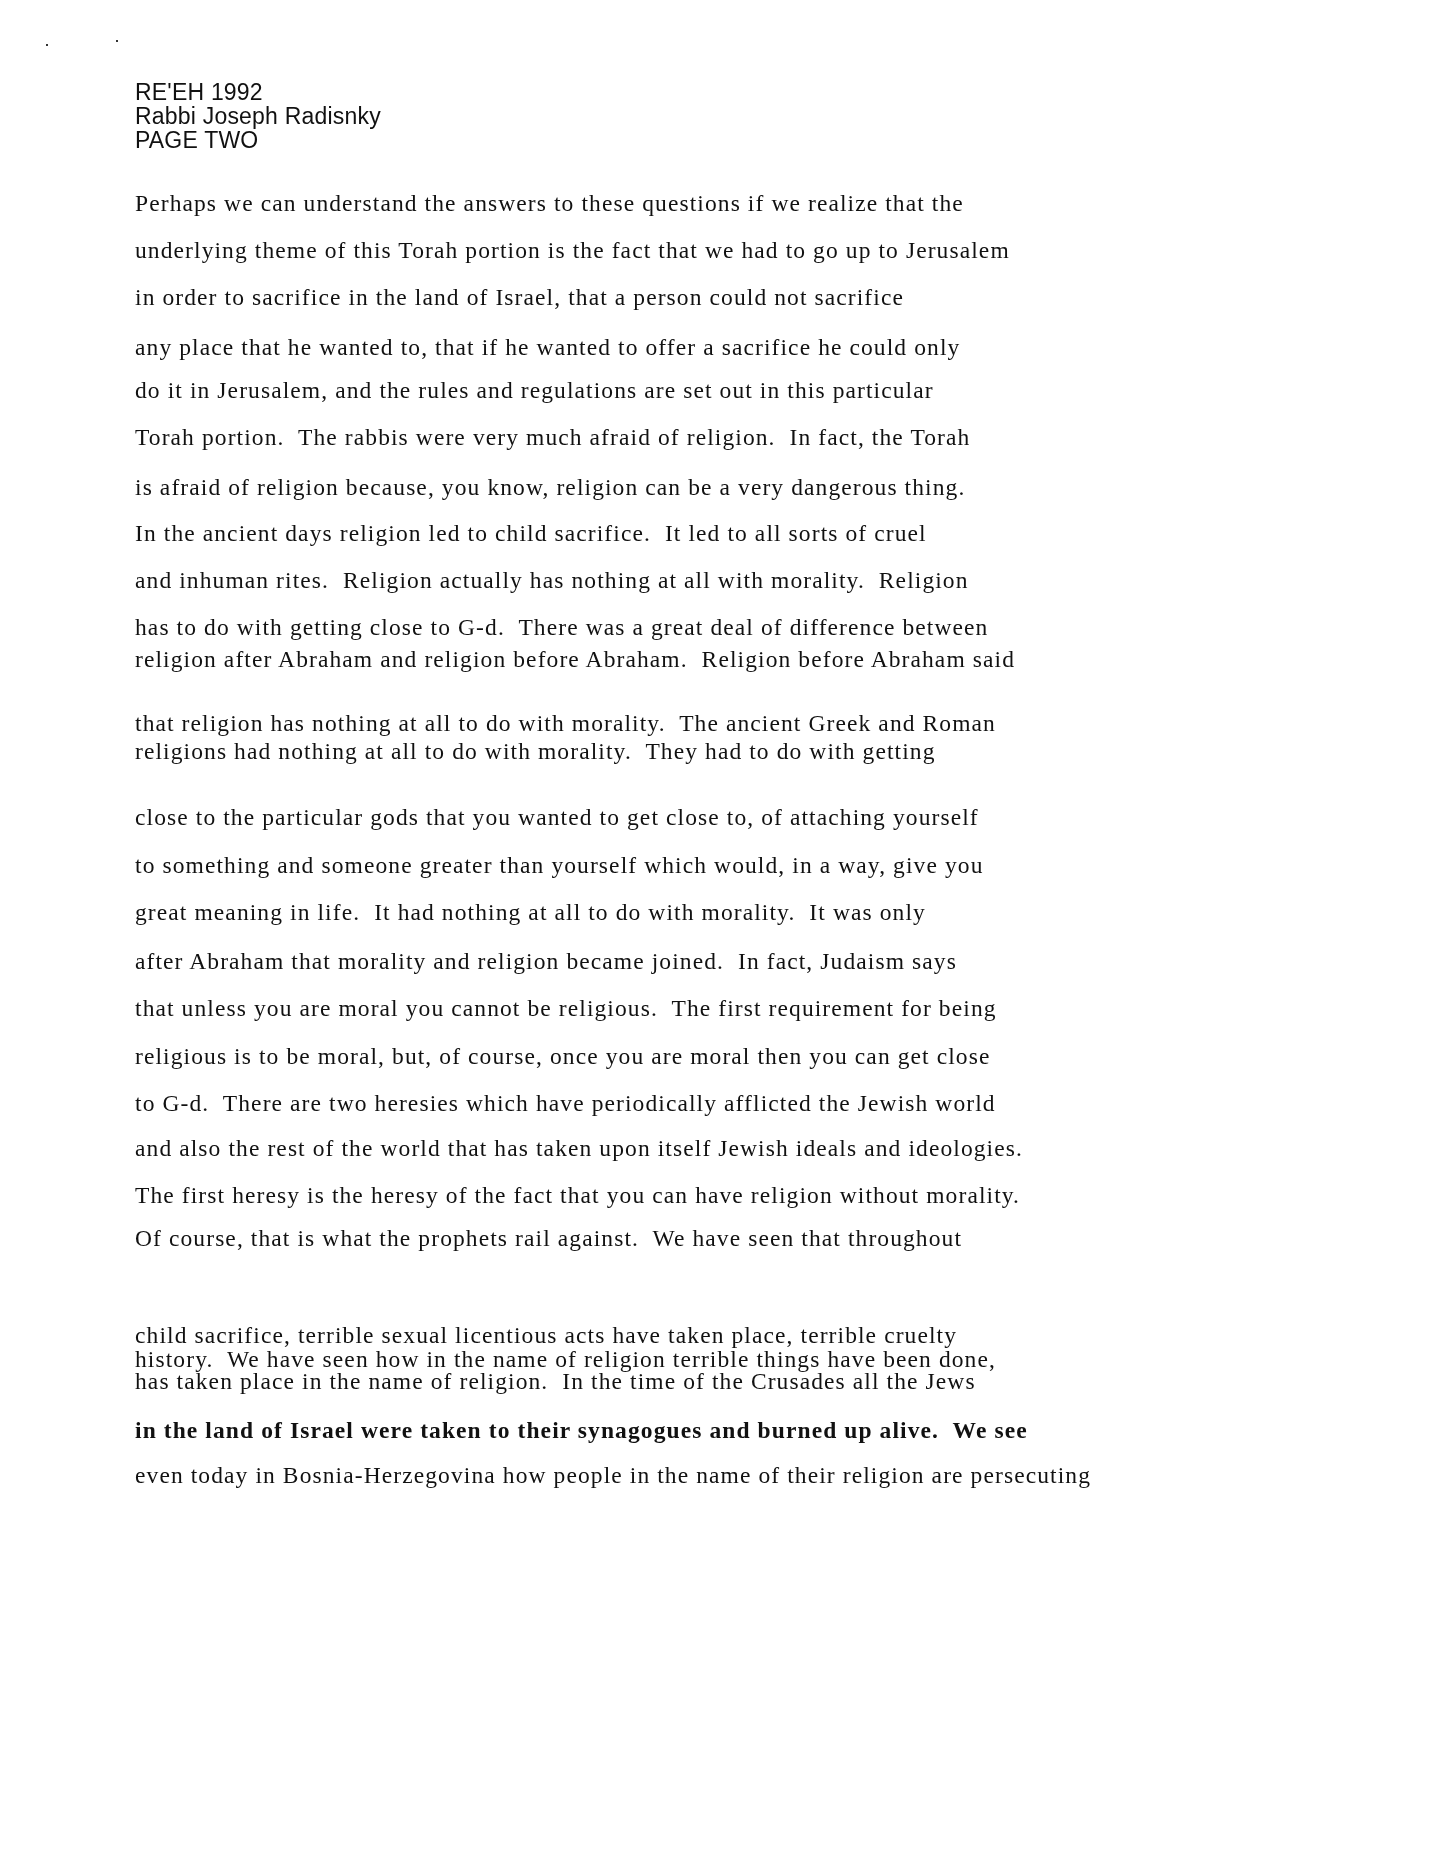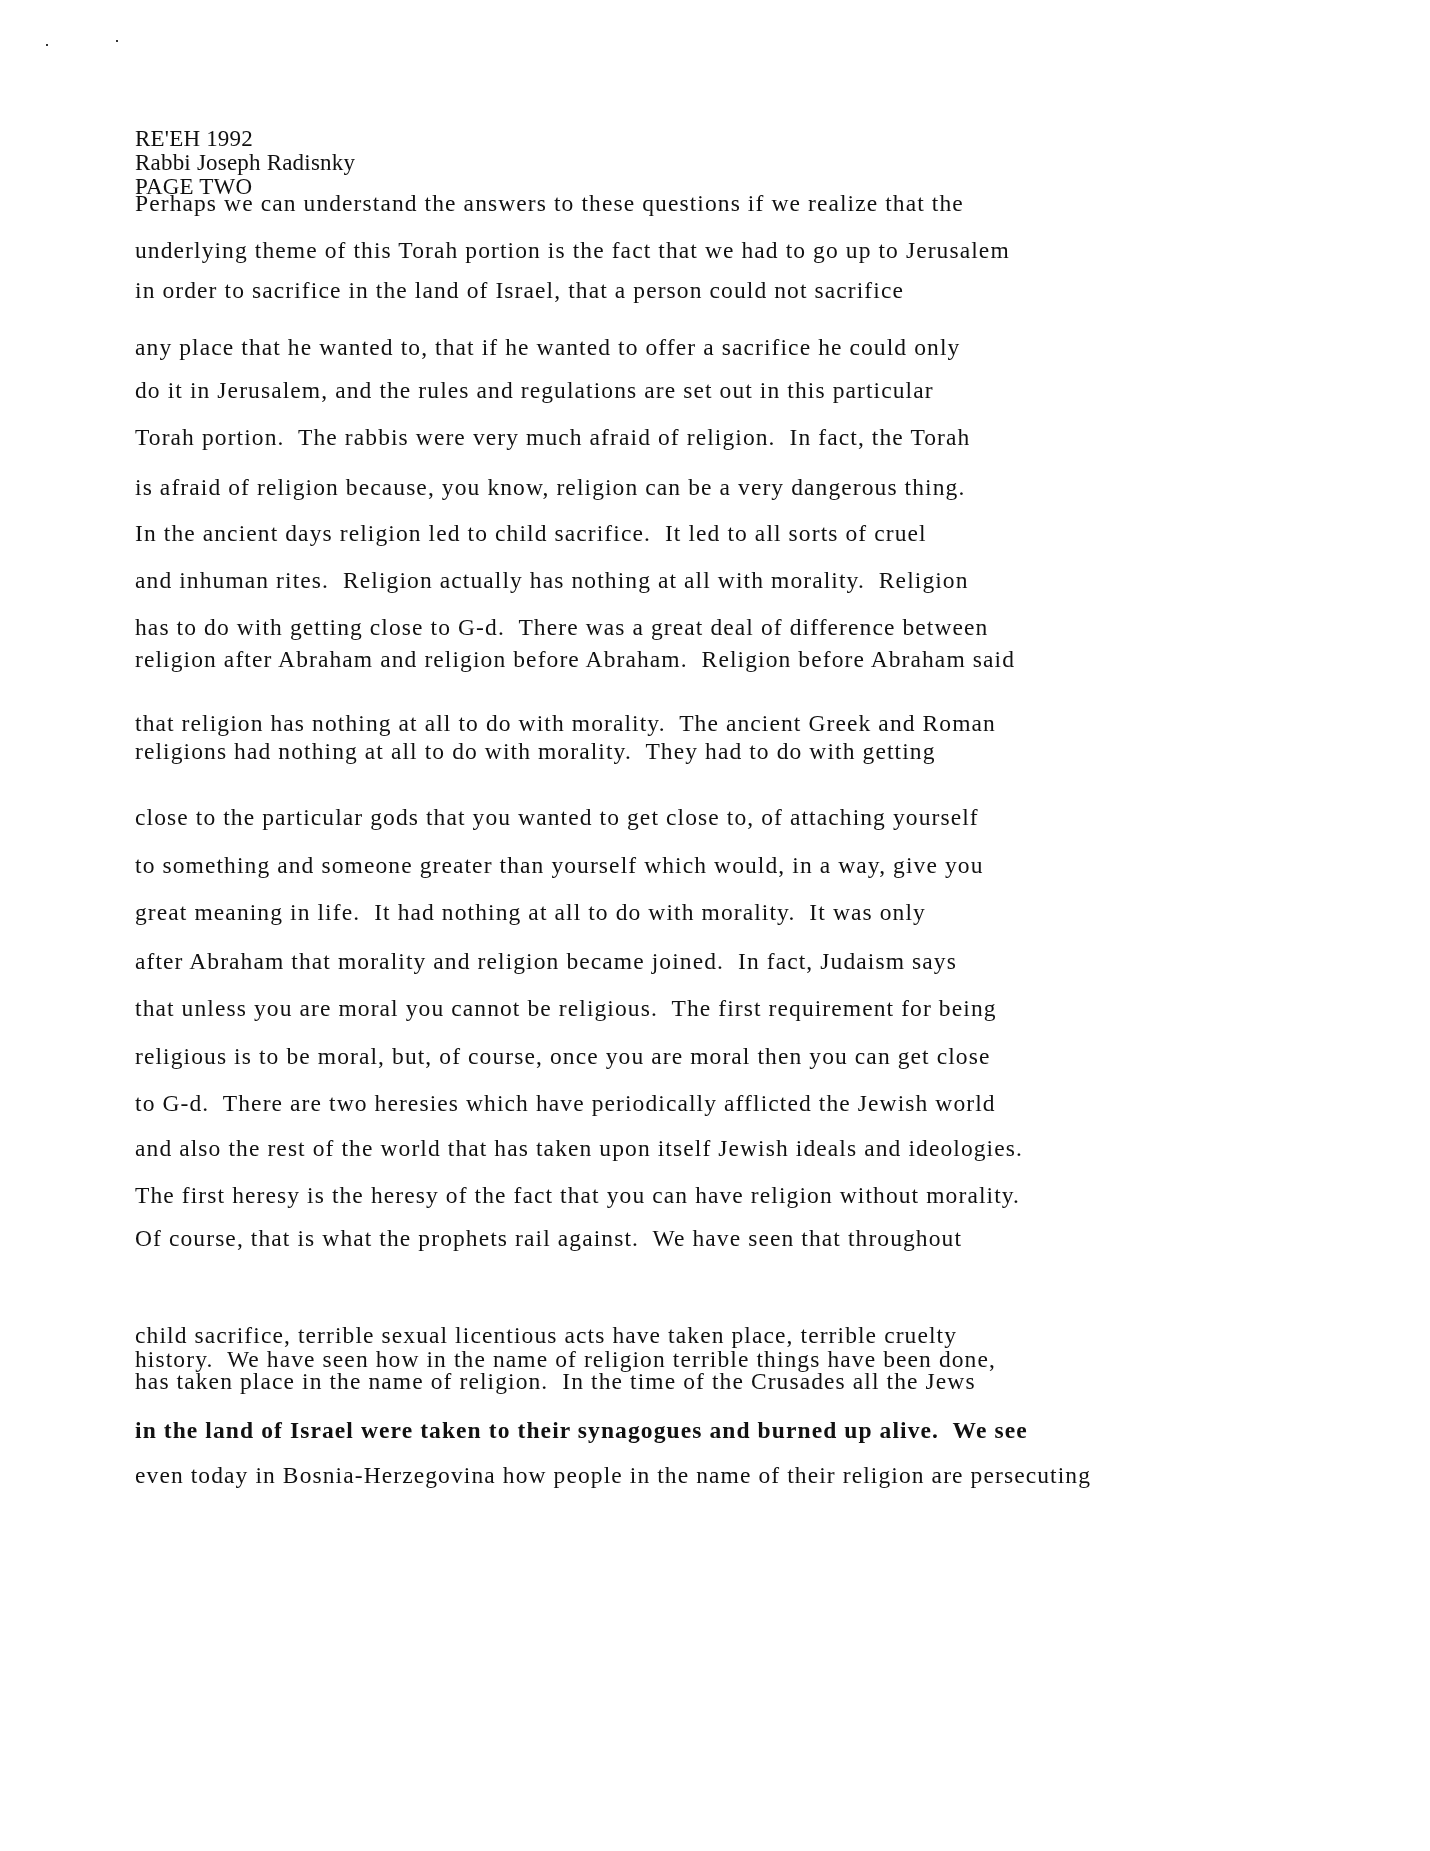--- a/index.html
+++ b/index.html
@@ -18,25 +18,24 @@
     .speck {
       position: absolute;
       width: 2px;
       height: 2px;
       background: #333;
     }
     .header {
       position: absolute;
       left: 135px;
       top: 80px;
-      font-family: Liberation Serif, serif;
+      font-family: Liberation Sans, sans-serif;
       font-size: 23px;
       line-height: 24px;
       letter-spacing: 0.2px;
-      margin-top: 47px;
     }
     .header div { white-space: pre; }
     .body-text {
       position: absolute;
       left: 135px;
       top: 188px;
       width: 1180px;
       font-family: "Liberation Serif", "DejaVu Serif", serif;
       font-size: 23.5px;
       letter-spacing: 1.1px;
@@ -56,21 +55,21 @@
 
 <div class="header">
   <div>RE'EH 1992</div>
   <div>Rabbi Joseph Radisnky</div>
   <div>PAGE TWO</div>
 </div>
 
 <div class="body-text">
   <div class="line" style="top:0px;">Perhaps we can understand the answers to these questions if we realize that the</div>
   <div class="line" style="top:47px;">underlying theme of this Torah portion is the fact that we had to go up to Jerusalem</div>
-  <div class="line" style="top:87px;">in order to sacrifice in the land of Israel, that a person could not sacrifice</div>
+  <div class="line" style="top:94px;">in order to sacrifice in the land of Israel, that a person could not sacrifice</div>
   <div class="line" style="top:144px;">any place that he wanted to, that if he wanted to offer a sacrifice he could only</div>
   <div class="line" style="top:187px;">do it in Jerusalem, and the rules and regulations are set out in this particular</div>
   <div class="line" style="top:234px;">Torah portion.  The rabbis were very much afraid of religion.  In fact, the Torah</div>
   <div class="line" style="top:284px;">is afraid of religion because, you know, religion can be a very dangerous thing.</div>
   <div class="line" style="top:330px;">In the ancient days religion led to child sacrifice.  It led to all sorts of cruel</div>
   <div class="line" style="top:377px;">and inhuman rites.  Religion actually has nothing at all with morality.  Religion</div>
   <div class="line" style="top:424px;">has to do with getting close to G-d.  There was a great deal of difference between</div>
   <div class="line" style="top:456px;">religion after Abraham and religion before Abraham.  Religion before Abraham said</div>
   <div class="line" style="top:520px;">that religion has nothing at all to do with morality.  The ancient Greek and Roman</div>
   <div class="line" style="top:548px;">religions had nothing at all to do with morality.  They had to do with getting</div>

